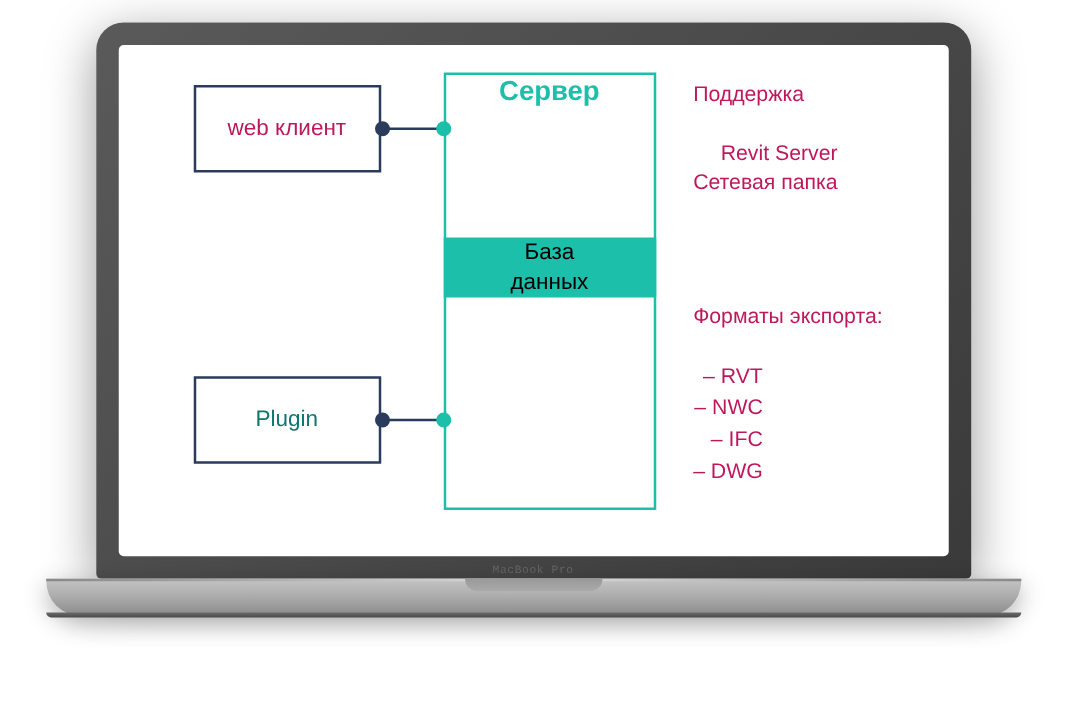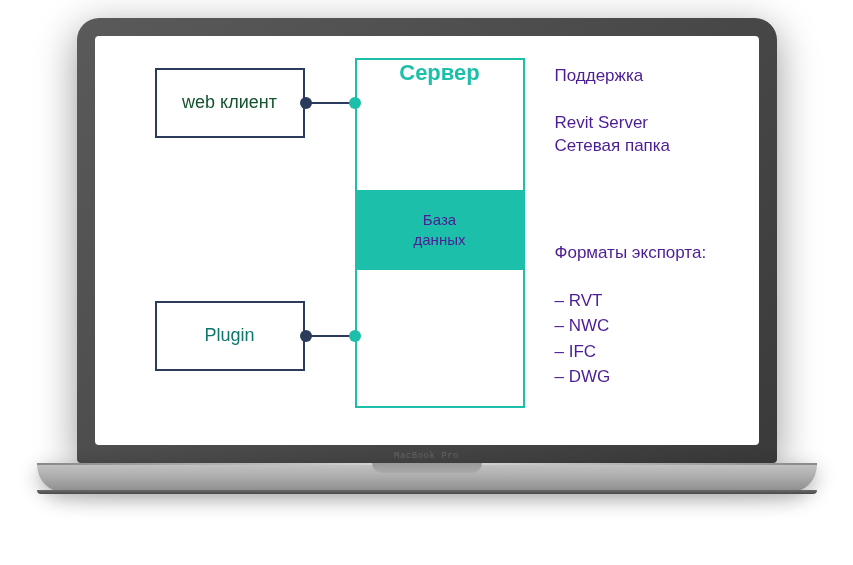--- a/index.html
+++ b/index.html
@@ -97,21 +97,21 @@
       position: absolute;
       top: 32px;
       left: 60px;
       width: 150px;
       height: 70px;
       border: 2px solid #2a3b5c;
       display: flex;
       align-items: center;
       justify-content: center;
       font-size: 18px;
-      color: #14532d;
+      color: #be185d;
       font-weight: 500;
     }
     .box-plugin {
       position: absolute;
       top: 265px;
       left: 60px;
       width: 150px;
       height: 70px;
       border: 2px solid #2a3b5c;
       display: flex;
@@ -133,28 +133,28 @@
       text-align: center;
       font-size: 22px;
       font-weight: 700;
       color: #1cbfa9;
     }
     .db-box {
       position: absolute;
       top: 130px;
       left: -2px;
       right: -2px;
-      height: 80px;
+      height: 48px;
       background: #1cbfa9;
-      color: #4c1d95;
+      color: #000000;
       display: flex;
       align-items: center;
       justify-content: center;
       text-align: center;
-      font-size: 15px;
+      font-size: 18px;
       font-weight: 500;
       line-height: 1.3;
     }
     .connector {
       position: absolute;
       height: 0;
       border-top: 2px solid #2a3b5c;
     }
     .connector-top {
       top: 66px;
@@ -177,22 +177,23 @@
     .dot-teal { background: #1cbfa9; }
     .dot-1 { top: 67px; left: 211px; }
     .dot-2 { top: 67px; left: 260px; }
     .dot-3 { top: 300px; left: 211px; }
     .dot-4 { top: 300px; left: 260px; }
 
     .side-text {
       position: absolute;
       left: 460px;
       font-size: 17px;
-      color: #4c1d95;
+      color: #be185d;
       line-height: 1.4;
+      text-align: right;
     }
     .support-title {
       top: 28px;
       font-weight: 500;
     }
     .support-items {
       top: 75px;
     }
     .export-title {
       top: 205px;

